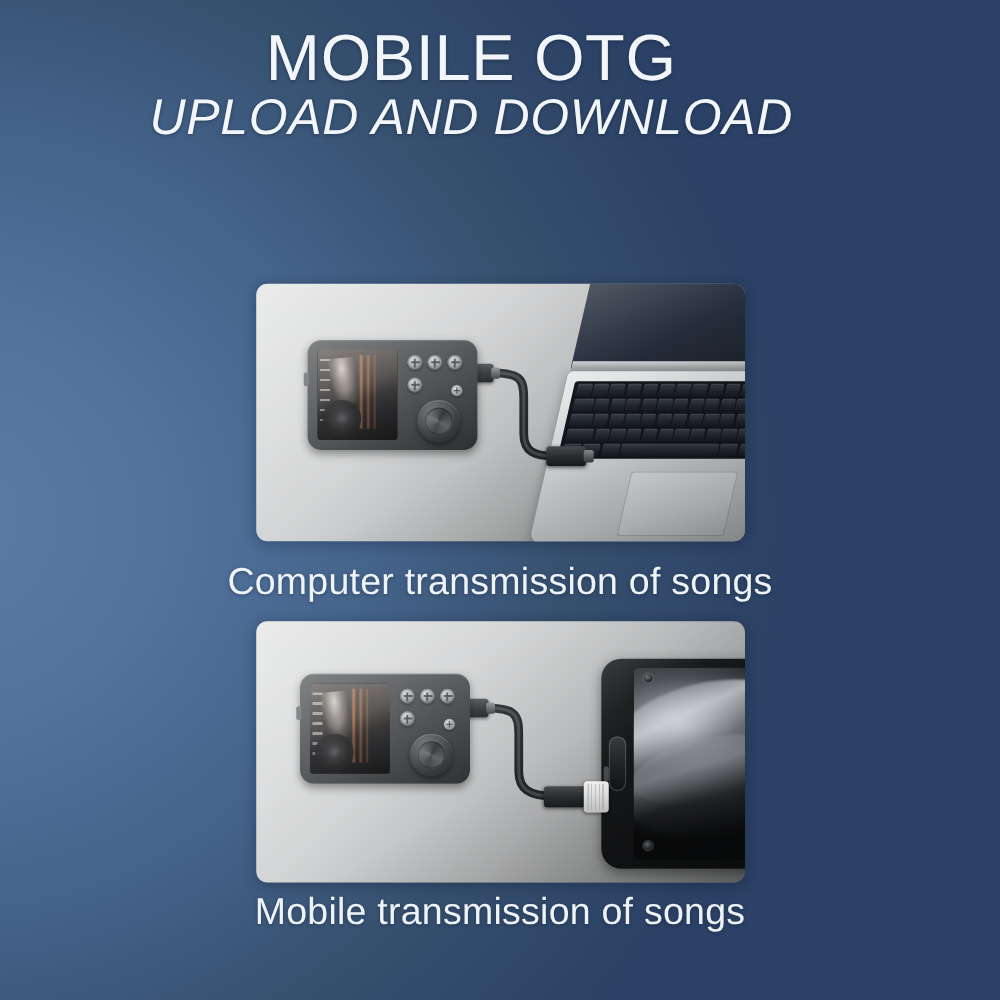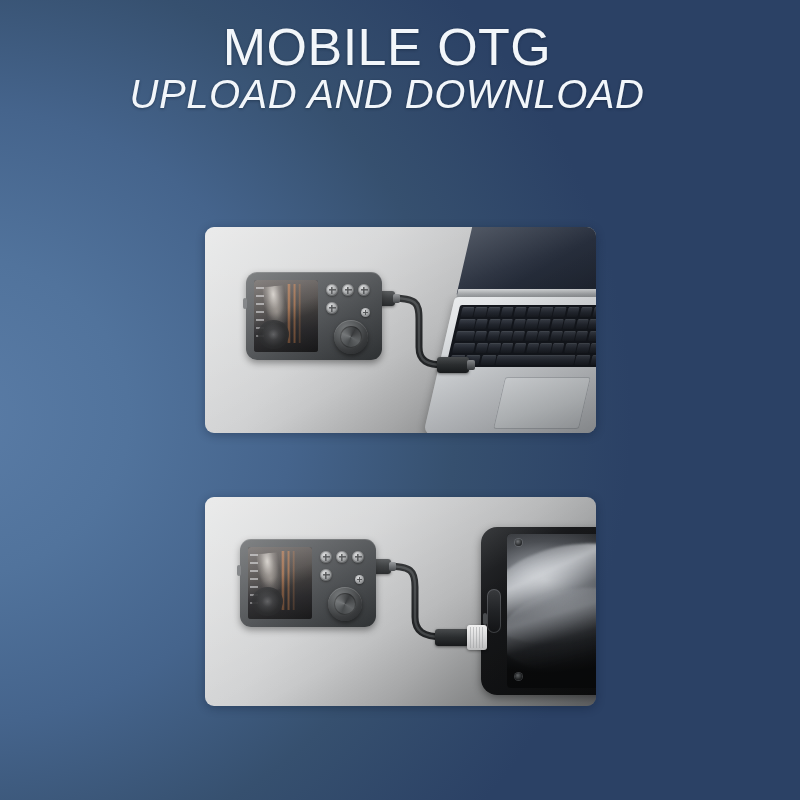--- a/index.html
+++ b/index.html
@@ -16,21 +16,21 @@
     
     background:
       radial-gradient(ellipse 680px 620px at -6% 52%, #5a7ca6 0%, #51739c 26%, #45648c 50%, #36506f 74%, #2b4165 100%),
       linear-gradient(110deg, #4f719a 0%, #3d5c83 45%, #2c4368 100%);
     background-blend-mode: normal;
   }
 
   
   .title-block {
     position: absolute;
-    left: 17px; top: 20px;
+    left: 7px; top: 20px;
     width: 740px;
     text-align: center;
   }
   .title-line {
     display: block;
     color: #f2f6fa;
     font-weight: 400;
     letter-spacing: 0.5px;
     line-height: 1.04;
     text-shadow: 0 1px 3px rgba(14,26,44,0.45);
@@ -482,20 +482,21 @@
         <div class="btn-round" style="left:112px; top:12px;"></div>
         <div class="btn-round" style="left:80px; top:30px;"></div>
         <div class="btn-small" style="left:115px; top:36px;"></div>
         <div class="jog" style="left:88px; top:48px;"></div>
       </div>
 
       <div class="sheen"></div>
     </div>
   </div>
 
+  <div class="caption caption-1">Computer transmission of songs</div>
 
   <div class="photo photo-2">
     <div class="photo-inner">
 
       <div class="phone">
         <div class="phone-body"></div>
         <div class="phone-screen">
           <div class="phone-wall"></div>
           <div class="phone-swirl"></div>
           <div class="phone-swirl2"></div>
@@ -530,14 +531,15 @@
         <div class="btn-round" style="left:112px; top:12px;"></div>
         <div class="btn-round" style="left:80px; top:30px;"></div>
         <div class="btn-small" style="left:115px; top:36px;"></div>
         <div class="jog" style="left:88px; top:48px;"></div>
       </div>
 
       <div class="sheen"></div>
     </div>
   </div>
 
+  <div class="caption caption-2">Mobile transmission of songs</div>
 
 </div>
 
 </body></html>

